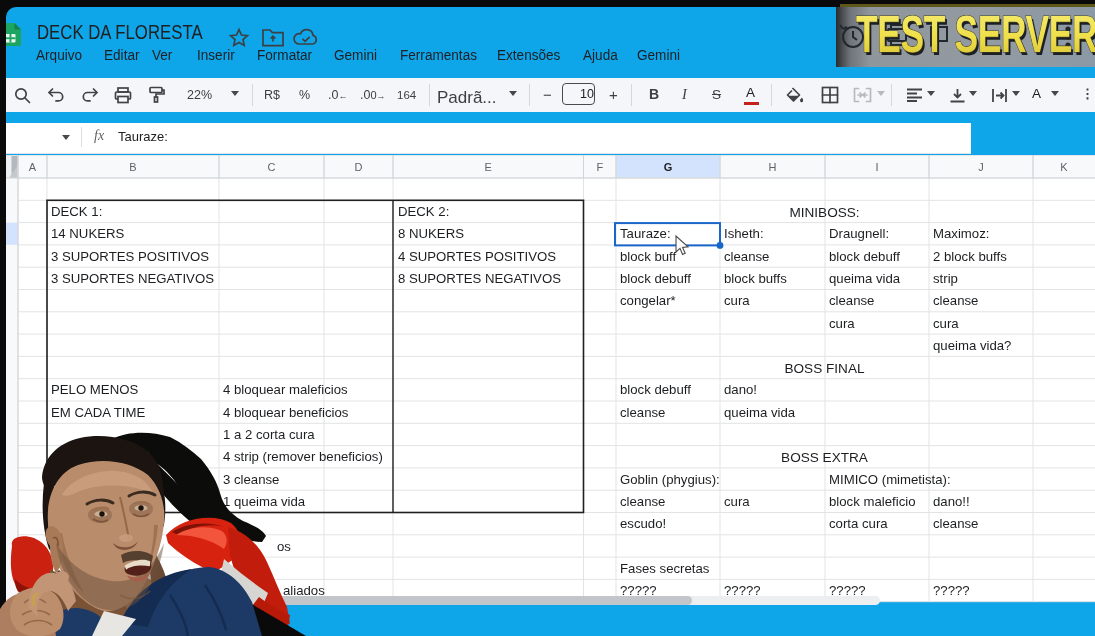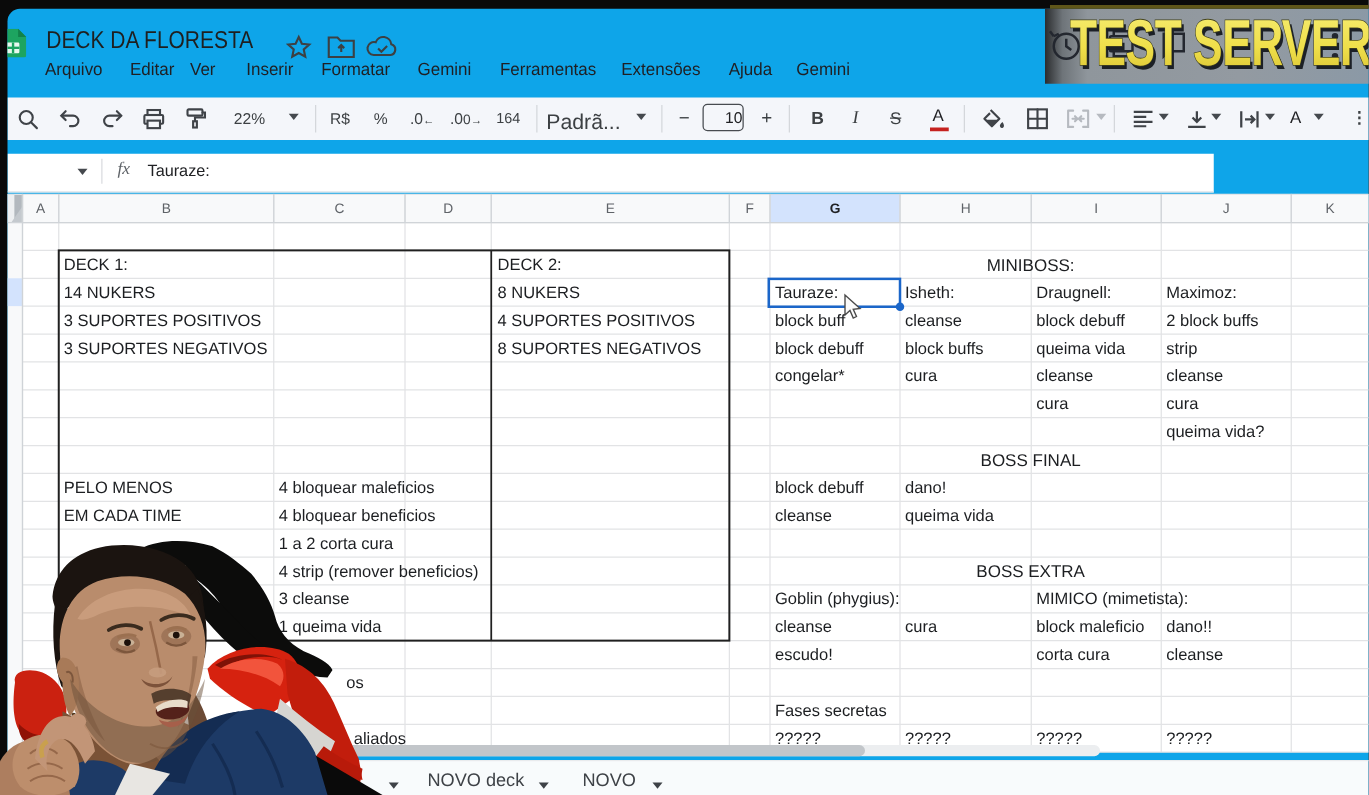--- a/index.html
+++ b/index.html
@@ -232,27 +232,20 @@
     <rect x="47" y="45.3" width="536.5" height="312.2" fill="none" stroke="#202020" stroke-width="1.6"></rect>
     <line x1="393" y1="45.3" x2="393" y2="357.5" stroke="#202020" stroke-width="1.4"></line>
     <rect x="615" y="68.1" width="105" height="22.3" fill="none" stroke="#1b66c9" stroke-width="2"></rect>
     <circle cx="720" cy="90.4" r="3.4" fill="#1b66c9"></circle>
     <path d="M676 81 l0 16 4 -3.6 2.6 6 2.6 -1.2 -2.6 -5.8 5.4 -0.6 Z" fill="#fbfbfb" stroke="#4a4a4a" stroke-width="1.1"></path>
   </svg>
 
   <div class="abs" style="left:79px;top:589px;width:795px;height:9px;background:#eceef0;border-radius:5px"></div>
   <div class="abs" style="left:79px;top:589px;width:607px;height:9px;background:#c2c6ca;border-radius:5px"></div>
 
-  <div id="tabbar">
-    <div class="caret" style="left:305px;top:17px;border-top-color:#3e4247"></div>
-    <div class="abs" style="left:336px;top:8px">NOVO deck</div>
-    <div class="caret" style="left:425px;top:17px;border-top-color:#3e4247"></div>
-    <div class="abs" style="left:460px;top:8px">NOVO</div>
-    <div class="caret" style="left:516px;top:17px;border-top-color:#3e4247"></div>
-  </div>
 </div>
 
 <div class="abs" style="left:836px;top:7px;width:259px;height:60px;background:linear-gradient(to right,#2a2c2e 0,#6e7479 14px,#8f969c 34px,#939aa1 60%,#8b99a6 100%)"></div>
 <div class="abs" style="left:840px;top:4px;width:255px;height:2.5px;background:#5f5619"></div>
 <svg class="abs" style="left:836px;top:7px" width="259" height="60" viewBox="0 0 259 60">
   <defs>
       <linearGradient id="goldg" x1="0" y1="0" x2="0" y2="1">
         <stop offset="0" stop-color="#f6ec72"></stop>
         <stop offset="0.55" stop-color="#efdf4a"></stop>
         <stop offset="1" stop-color="#d8c232"></stop>

